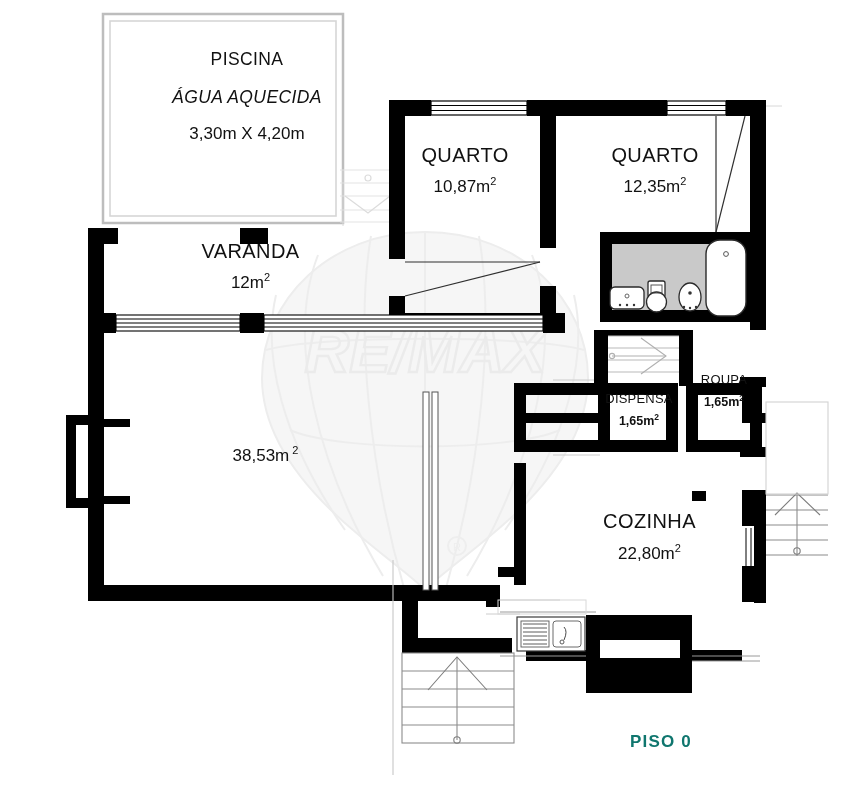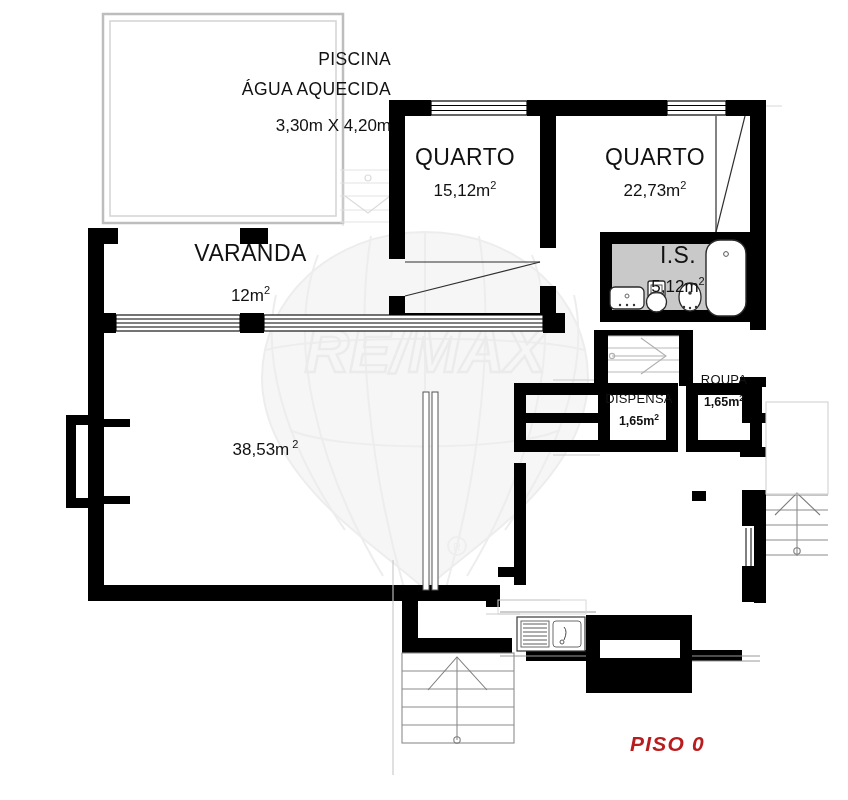--- a/index.html
+++ b/index.html
@@ -24,41 +24,40 @@
   }
   .rlabel {
     position: absolute;
     text-align: center;
     color: #111111;
     white-space: nowrap;
     line-height: 1.35;
     pointer-events: none;
   }
   .rname {
-    font-size: 23px;
+    font-size: 20px;
     letter-spacing: 0.4px;
   }
   .rarea {
     font-size: 17px;
   }
   .rarea sup {
     font-size: 11px;
     vertical-align: super;
   }
   .small .rname { font-size: 13px; letter-spacing: 0.2px; }
   .small .rarea { font-size: 12.5px; font-weight: bold; }
   .small .rarea sup { font-size: 8.5px; }
   .pool .rname { font-size: 17.5px; }
   .floorlabel {
     position: absolute;
-    font-size: 21px;
+    font-size: 17px;
     font-weight: bold;
-    color: #b91c1c;
+    color: #0f766e;
     letter-spacing: 1.2px;
-    font-style: italic;
   }
 </style>
 </head>
 <body>
 
 <div id="plan">
 
   <svg viewBox="0 0 848 800">
 
     <g opacity="1">
@@ -330,70 +329,70 @@
     </g>
 
     <g stroke="#d8d8d8" stroke-width="1" fill="none">
       <line x1="343" y1="170" x2="343" y2="226"></line>
       <rect x="498" y="600" width="88" height="14"></rect>
       <line x1="766" y1="106" x2="782" y2="106"></line>
     </g>
 
   </svg>
 
-  <div class="rlabel pool" style="left:103px; top:48px; width:288px;text-align:right;">
+  <div class="rlabel pool" style="left:103px; top:48px; width:288px;">
     <div class="rname">PISCINA</div>
-    <div class="rname" style="margin-top:6px;">ÁGUA AQUECIDA</div>
+    <div class="rname" style="margin-top:14px;font-style:italic;">ÁGUA AQUECIDA</div>
     <div class="rarea" style="margin-top:14px;">3,30m X 4,20m</div>
   </div>
 
   <div class="rlabel" style="left:158px; top:238px; width:185px;">
     <div class="rname">VARANDA</div>
-    <div class="rarea" style="margin-top:14px;">
+    <div class="rarea" style="margin-top:5px;">
       <span>12m</span><sup>2</sup>
     </div>
   </div>
 
   <div class="rlabel" style="left:395px; top:142px; width:140px;">
     <div class="rname">QUARTO</div>
     <div class="rarea" style="margin-top:5px;">
-      <span>15,12m</span><sup>2</sup>
+      <span>10,87m</span><sup>2</sup>
     </div>
   </div>
 
   <div class="rlabel" style="left:585px; top:142px; width:140px;">
     <div class="rname">QUARTO</div>
     <div class="rarea" style="margin-top:5px;">
-      <span>22,73m</span><sup>2</sup>
-    </div>
-  </div>
-
-  <div class="rlabel" style="left:628px; top:240px; width:100px;">
-    <div class="rname">I.S.</div>
-    <div class="rarea" style="margin-top:3px;">
-      <span>5,12m</span><sup>2</sup>
-    </div>
-  </div>
+      <span>12,35m</span><sup>2</sup>
+    </div>
+  </div>
+
 
   <div class="rlabel" style="left:178px; top:430px; width:175px;">
-    <div class="rarea" style="margin-top:7px;">
+    <div class="rarea" style="margin-top:13px;">
       <span>38,53m</span><sup style="margin-left:3px;">2</sup>
     </div>
   </div>
 
   <div class="rlabel small" style="left:603px; top:390px; width:72px;">
     <div class="rname">DISPENSA</div>
     <div class="rarea" style="margin-top:4px;">
       <span>1,65m</span><sup>2</sup>
     </div>
   </div>
 
   <div class="rlabel small" style="left:692px; top:371px; width:64px;">
     <div class="rname">ROUPA</div>
     <div class="rarea" style="margin-top:4px;">
       <span>1,65m</span><sup>2</sup>
     </div>
   </div>
 
+  <div class="rlabel" style="left:562px; top:508px; width:175px;">
+    <div class="rname">COZINHA</div>
+    <div class="rarea" style="margin-top:6px;">
+      <span>22,80m</span><sup>2</sup>
+    </div>
+  </div>
 
   <div class="floorlabel" style="left:630px; top:732px;">PISO 0</div>
 
 </div>
 
 </body></html>

